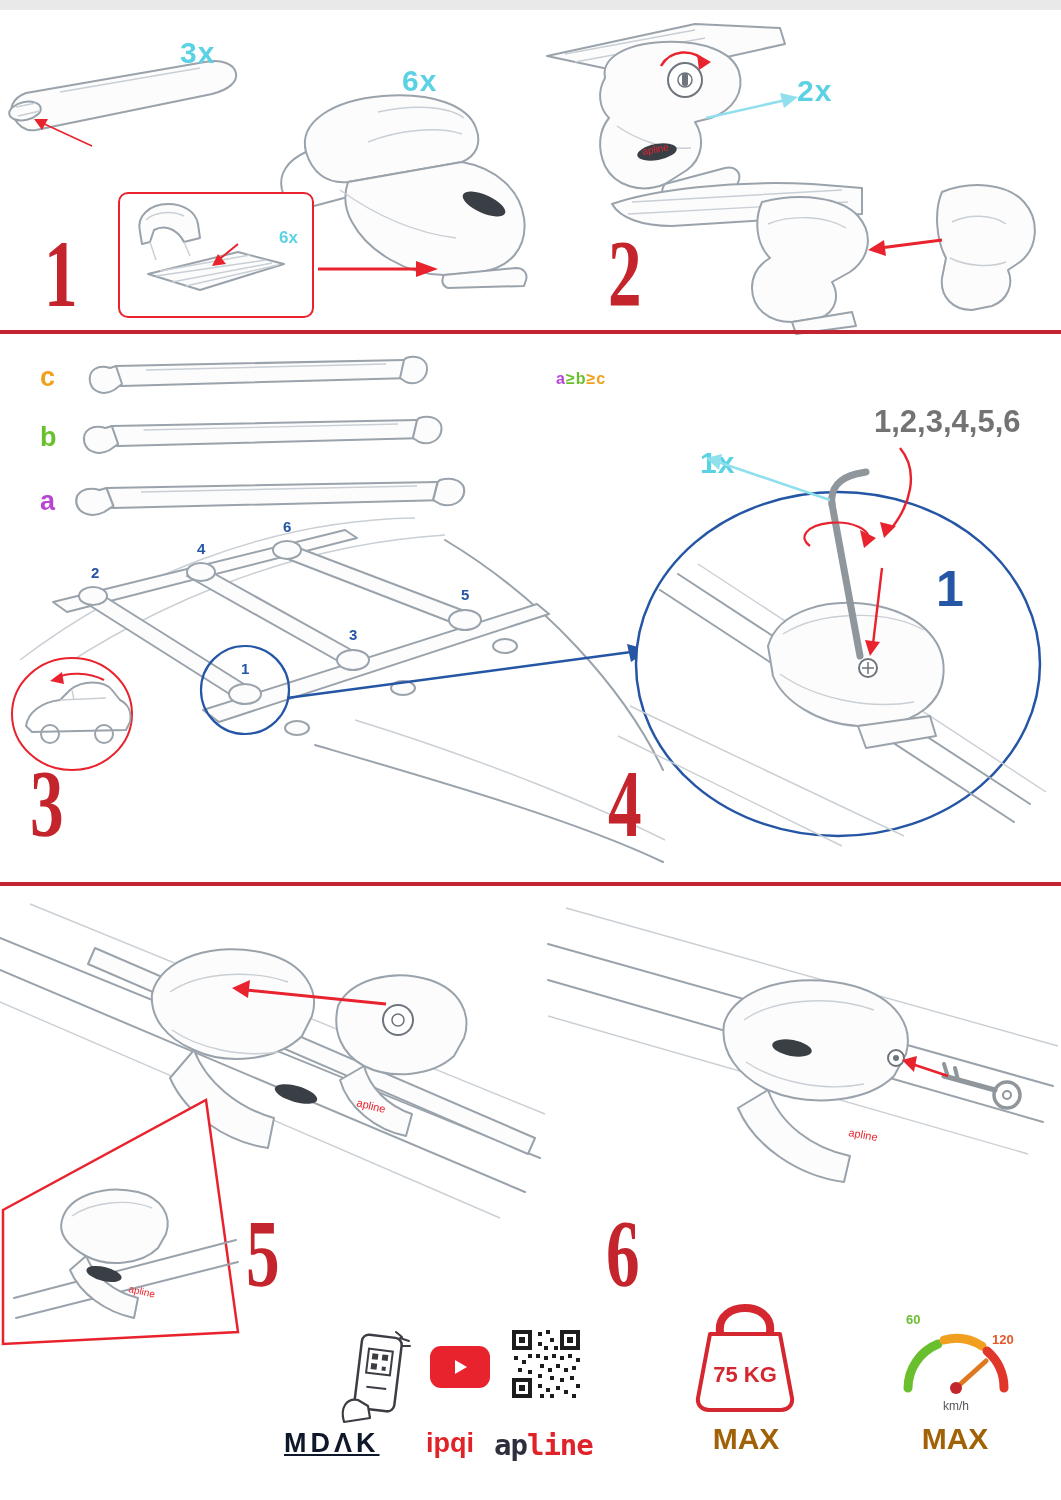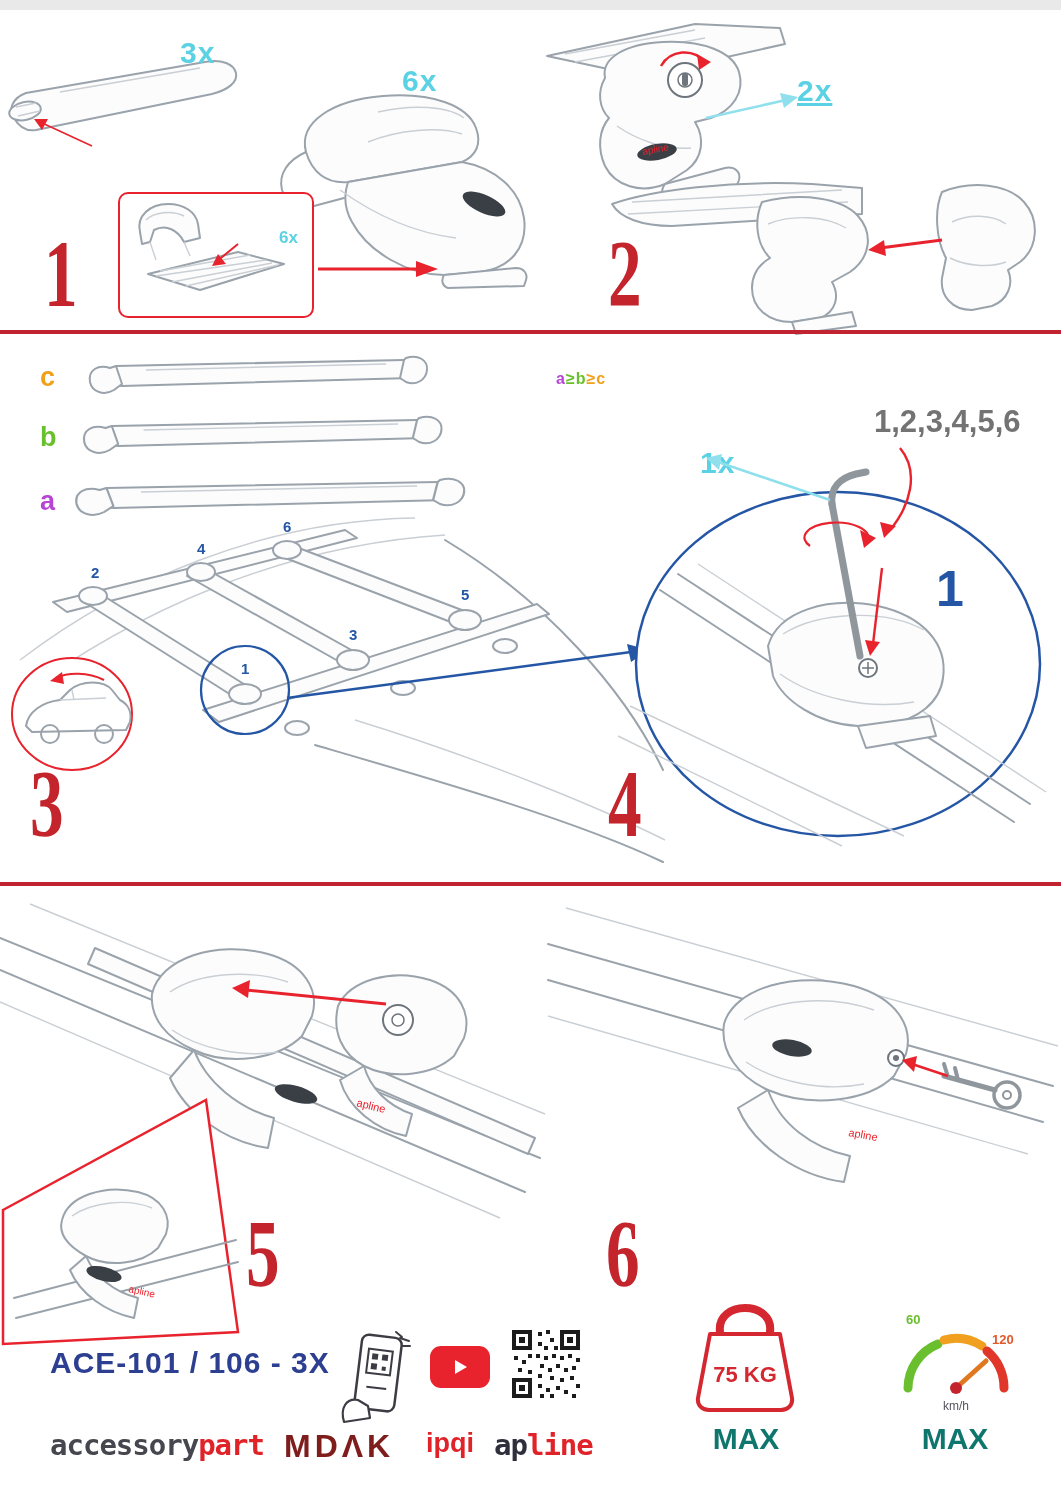--- a/index.html
+++ b/index.html
@@ -21,25 +21,25 @@
   .divider { position:absolute; left:0; width:100%; height:4px; background:#c12430; }
   .size-label { font-size:27px; font-weight:bold; }
   .formula { font-size:16px; font-weight:bold; letter-spacing:1px; }
   .seq { color:#737373; font-size:31px; font-weight:bold; }
   .pos { fill:#2456a5; font-weight:bold; font-size:15px; }
   .inset-box { border:2px solid #e8232d; border-radius:10px; background:#ffffff; }
   .model { color:#2c3f90; font-size:30px; font-weight:bold; letter-spacing:1px; }
   .brandline { font-family:"DejaVu Sans Mono", monospace; font-size:29px; font-weight:bold; letter-spacing:-1px; }
   .brand-dark { color:#46464e; }
   .brand-red { color:#e02329; }
-  .mdak { color:#7f1d1d; font-size:32px; font-weight:bold; letter-spacing:4px; }
+  .mdak { color:#0f172a; font-size:27px; font-weight:bold; letter-spacing:4px;text-decoration:underline; }
   .ipqi { font-family:Liberation Sans, sans-serif; color:#e02329; font-size:27px; font-weight:bold; }
   .apline-ft { font-family:"DejaVu Sans Mono", monospace; font-size:29px; font-weight:bold; letter-spacing:-1px; }
   .ap-dark { color:#2e2e3c; } .ap-red { color:#e02329;text-align:right; }
-  .maxlbl { color:#0f766e; font-size:30px; font-weight:bold; text-align:center; }
+  .maxlbl { color:#a16207; font-size:30px; font-weight:bold; text-align:center; }
   .yt { width:60px; height:42px; background:#e8232d; border-radius:11px; display:flex; align-items:center; justify-content:center; }
 </style>
 </head>
 <body>
 
 <div class="page">
 
   <svg class="abs" style="left:0px; top:38px;" width="240" height="100" viewBox="0 0 240 100">
     <path class="fil" d="M14,70 C8,62 12,50 26,45 L205,14 C222,11 234,16 236,25 C238,34 228,42 212,46 L36,82 C24,84 18,77 14,70 Z"></path>
     <ellipse class="fil" cx="25" cy="63" rx="16" ry="9" transform="rotate(-12 25 63)"></ellipse>
@@ -98,21 +98,21 @@
       <polygon class="redf" points="166,44 152,36 154,52"></polygon>
     </g>
     <ellipse cx="112" cy="134" rx="20" ry="8" transform="rotate(-10 112 134)" fill="#3a3f46"></ellipse>
     <text x="98" y="137" font-size="10" fill="#e8232d" transform="rotate(-10 98 137)">apline</text>
   </svg>
 
   <svg class="abs" style="left:700px; top:78px;" width="105" height="36" viewBox="0 0 105 36">
     <line class="cyanl" x1="6" y1="30" x2="86" y2="12" stroke-width="2.5"></line>
     <polygon points="98,9 80,5 84,20" fill="#8fe0ec"></polygon>
   </svg>
-  <div class="abs qty" style="left:797px; top:64px;text-decoration:underline;">2x</div>
+  <div class="abs qty" style="left:797px; top:64px;">2x</div>
 
   <svg class="abs" style="left:612px; top:152px;" width="449" height="172" viewBox="0 0 449 172">
     <path class="fil" d="M0,42 C40,28 120,18 200,22 L250,26 L250,52 L60,64 C30,64 8,56 0,42 Z"></path>
     <path class="thin" d="M20,40 L230,28 M16,52 L236,40"></path>
     <path class="fil" d="M150,40 C190,30 230,36 246,54 C262,72 258,96 238,110 L220,120 C228,134 224,150 208,156 L180,160 C156,160 140,146 140,126 C140,112 148,102 158,96 C144,82 142,58 150,40 Z"></path>
     <path class="fil" d="M180,160 L240,150 L244,164 L184,172 Z"></path>
     <path class="thin" d="M156,62 C180,52 214,54 234,66"></path>
     <path class="fil" d="M330,30 C360,18 396,22 412,40 C428,58 426,86 408,100 L396,108 C402,122 396,138 380,144 L360,148 C340,148 328,134 330,116 L334,96 C324,78 322,48 330,30 Z"></path>
     <path class="thin" d="M340,60 C356,52 380,52 394,62 M338,96 C354,104 378,106 394,100"></path>
     <g>
@@ -295,25 +295,21 @@
       <path d="M400,181 L396,168 M410,184 L407,172" stroke="#8f969c" stroke-width="4" stroke-linecap="round"></path>
     </g>
     <g>
       <line class="redl" x1="400" y1="180" x2="364" y2="168" stroke-width="2.5"></line>
       <polygon class="redf" points="354,164 369,160 366,176"></polygon>
     </g>
   </svg>
 
   <div class="abs step-num" style="left:606px; top:1202px;">6</div>
 
-  <div class="abs model" style="left:50px; top:1336px;">ACE-101 / 106 - 3X</div>
-
-  <div class="abs brandline" style="left:50px; top:1418px;">
-    <span class="brand-dark">accessory</span><span class="brand-red">part</span>
-  </div>
+
 
   <svg class="abs" style="left:336px; top:1320px;" width="80" height="94" viewBox="0 0 80 94">
     <g transform="rotate(7 42 44)">
       <rect x="22" y="6" width="40" height="74" rx="7" fill="#ffffff" stroke="#3c3c44" stroke-width="2.5"></rect>
       <rect x="30" y="20" width="24" height="24" fill="none" stroke="#3c3c44" stroke-width="2"></rect>
       <path d="M34,24 h6 v6 h-6 Z M44,24 h6 v6 h-6 Z M34,34 h6 v6 h-6 Z M45,36 h4 v4 h-4 Z" fill="#3c3c44"></path>
       <line x1="32" y1="58" x2="52" y2="58" stroke="#3c3c44" stroke-width="2"></line>
     </g>
     <path d="M64,8 l9,3 M66,16 l8,0 M60,2 l6,5" stroke="#3c3c44" stroke-width="2" stroke-linecap="round"></path>
     <path d="M8,92 C4,78 10,68 22,70 L32,76 L34,88 Z" fill="#ffffff" stroke="#3c3c44" stroke-width="2.2" stroke-linejoin="round"></path>

